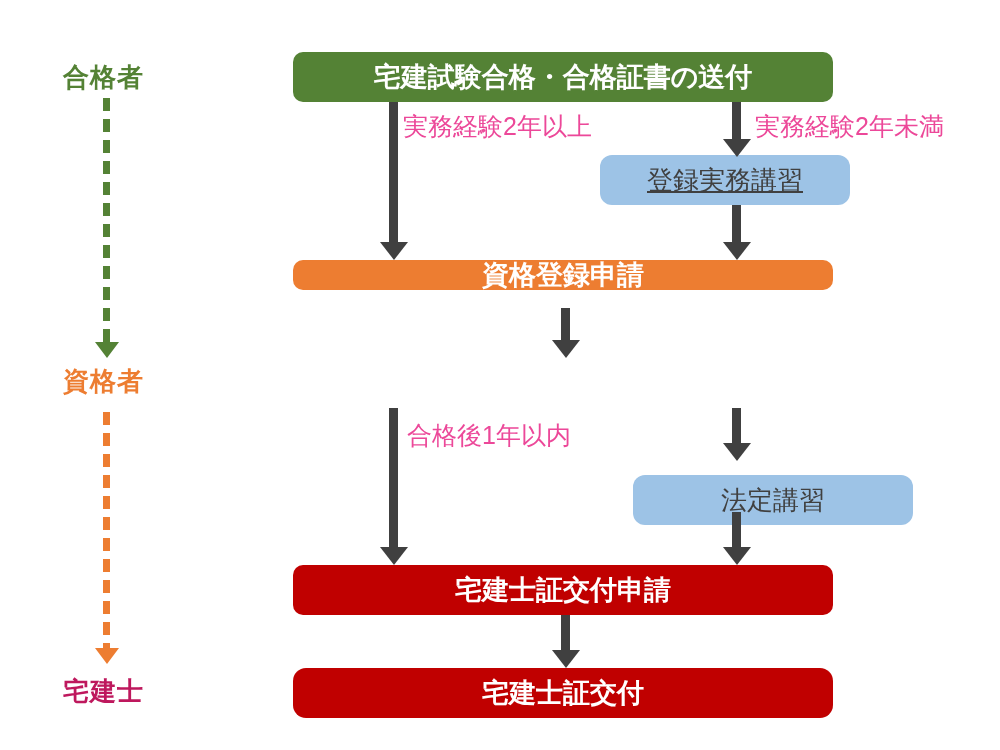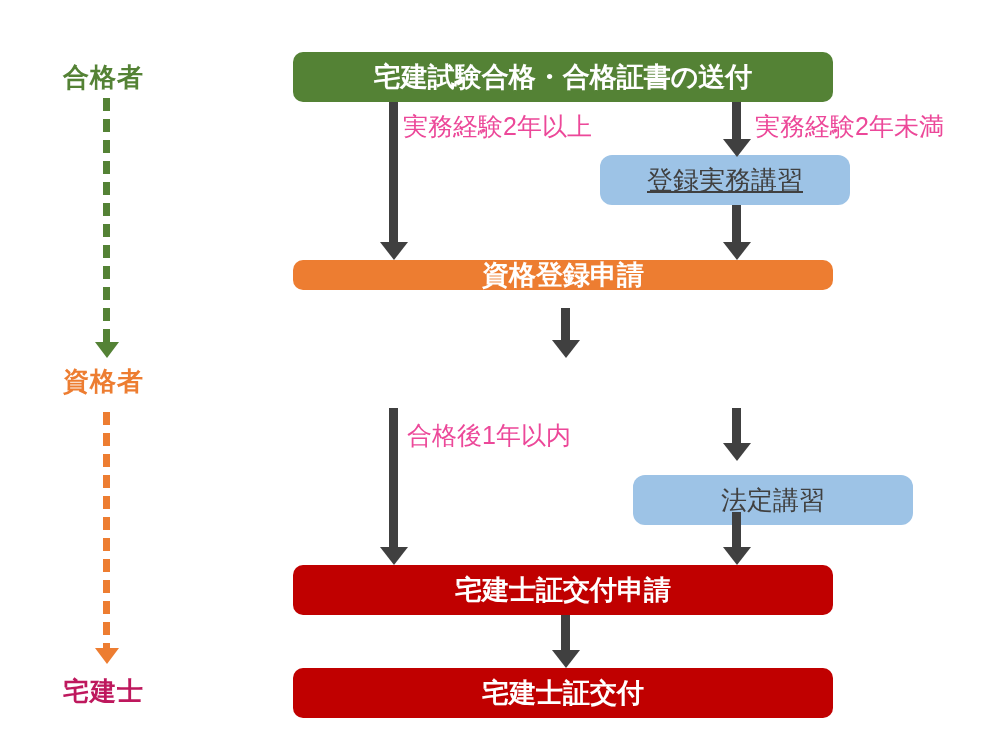--- a/index.html
+++ b/index.html
@@ -67,21 +67,21 @@
     width: 540px;
     height: 50px;
     color: #ffffff;
     font-size: 27px;
     font-weight: 700;
   }
   .box-green  { background: #548235; top: 52px; }
   .box-orange-1 { background: #ED7D31; top: 260px; height: 30px; }
   .box-orange-2 { background: #ED7D31; top: 358px; }
   .box-red-1  { background: #C00000; top: 565px; }
-  .box-red-2  { background: #C00000; top: 668px; }
+  .box-red-2  { background: #C00000; top: 668px; border-radius: 13px; }
 
   .box-blue {
     background: #9DC3E6;
     color: #404040;
     font-size: 26px;
     font-weight: 400;
     border-radius: 12px;
   }
   .box-blue-1 { left: 600px; top: 155px; width: 250px; height: 50px; text-decoration: underline; }
   .box-blue-2 { left: 617px; top: 475px; width: 280px; height: 50px; margin-left: 16px; }

